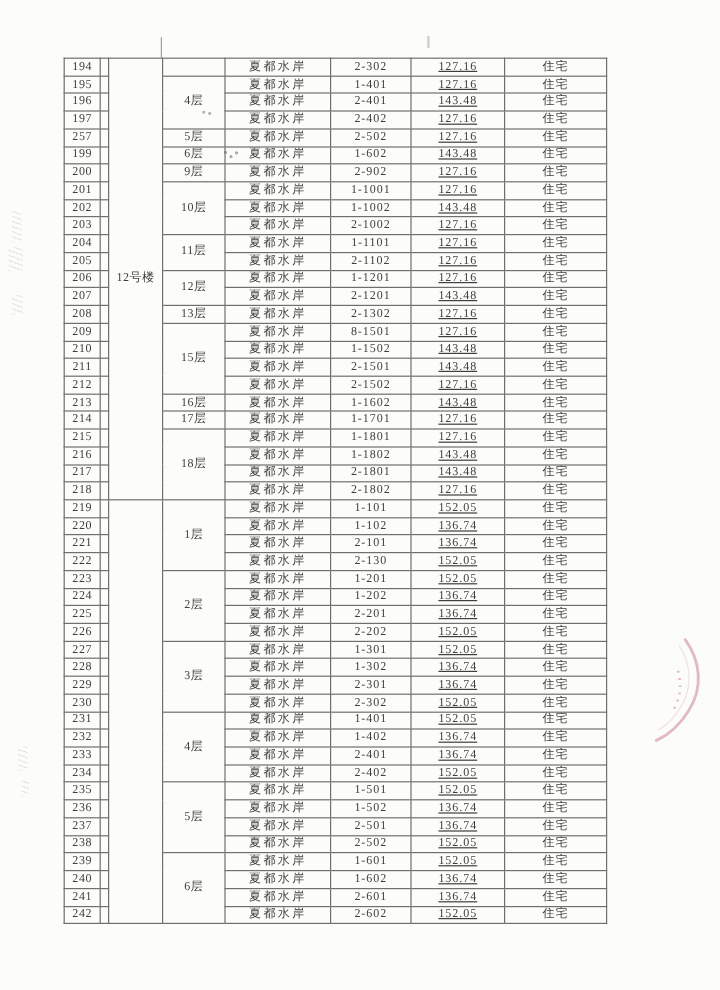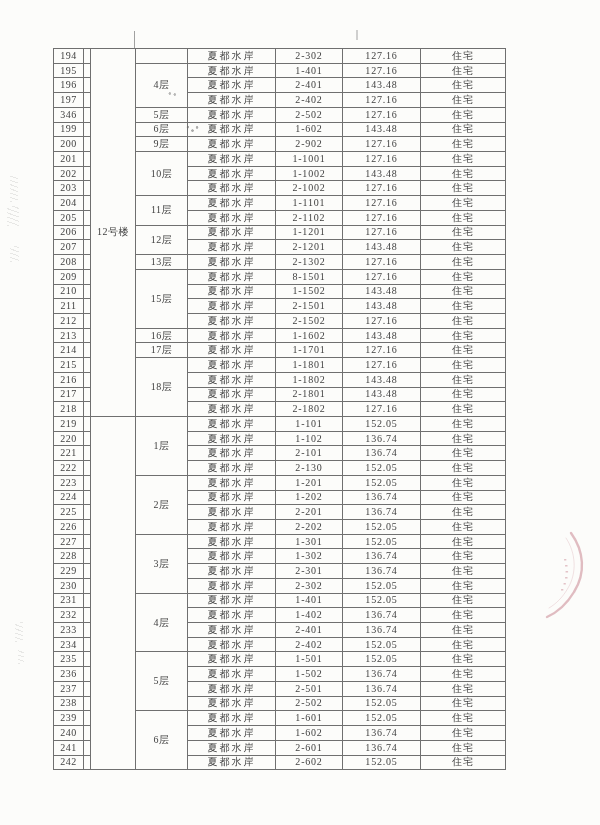--- a/index.html
+++ b/index.html
@@ -21,21 +21,21 @@
     white-space:nowrap;overflow:hidden;
   }
   table.units tr{height:14.73px;}
   td.c-no{font-size:10.5px;color:#383838;letter-spacing:0.5px;}
   td.c-gap{border:none;border-left:1px solid var(--table_border,#6f6f6f);
            border-right:1px solid var(--table_border,#6f6f6f);background:transparent;}
   td.c-bld{font-size:9.5px;letter-spacing:0.5px;}
   td.c-floor{font-size:9.5px;letter-spacing:0.5px;}
   td.c-proj{font-size:10px;letter-spacing:2px;}
   td.c-unit{font-size:9.5px;letter-spacing:0.8px;color:#454545;}
-  td.c-area{font-size:9.5px;letter-spacing:0.8px;color:#454545;}
+  td.c-area{font-size:9.5px;letter-spacing:0.8px;color:#454545;text-decoration:underline;}
   td.c-type{font-size:10px;letter-spacing:1px;}
   
   .artifact{position:absolute;pointer-events:none;}
   .vline-stub{left:134px;top:31px;width:1px;height:17px;background:#8a8a8a;opacity:.8;}
   .vsmudge{left:356px;top:30px;width:2px;height:10px;background:#9a9a9a;opacity:.45;filter:blur(.4px);}
   .dots-a{left:168px;top:91px;width:9px;height:5px;
      background:radial-gradient(circle at 20% 50%,#777 0 1px,transparent 1.6px),
                 radial-gradient(circle at 75% 70%,#777 0 1px,transparent 1.6px);opacity:.5;}
   .dots-b{left:186px;top:125px;width:13px;height:7px;
      background:radial-gradient(circle at 15% 30%,#6a6a6a 0 1px,transparent 1.6px),
@@ -96,21 +96,21 @@
         </tr>
         <tr>
           <td class="c-no">197</td>
           <td class="c-gap"></td>
           <td class="c-proj">夏都水岸</td>
           <td class="c-unit">2-402</td>
           <td class="c-area">127.16</td>
           <td class="c-type">住宅</td>
         </tr>
         <tr>
-          <td class="c-no">346</td>
+          <td class="c-no">257</td>
           <td class="c-gap"></td>
           <td class="c-floor" rowspan="1">5层</td>
           <td class="c-proj">夏都水岸</td>
           <td class="c-unit">2-502</td>
           <td class="c-area">127.16</td>
           <td class="c-type">住宅</td>
         </tr>
         <tr>
           <td class="c-no">199</td>
           <td class="c-gap"></td>

